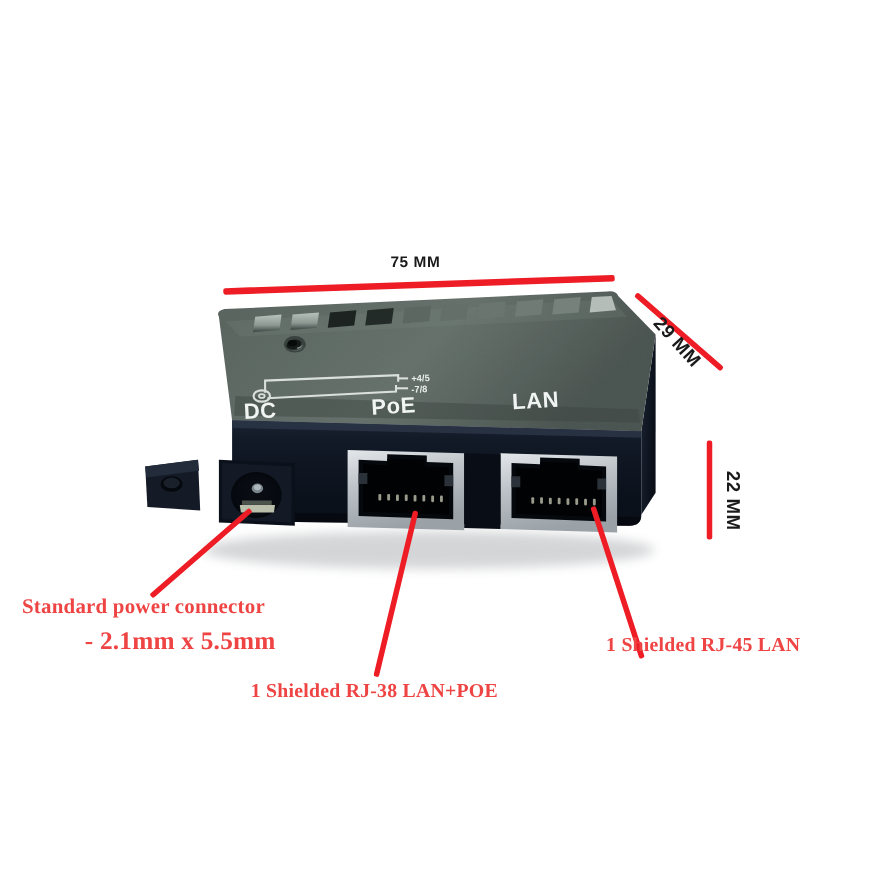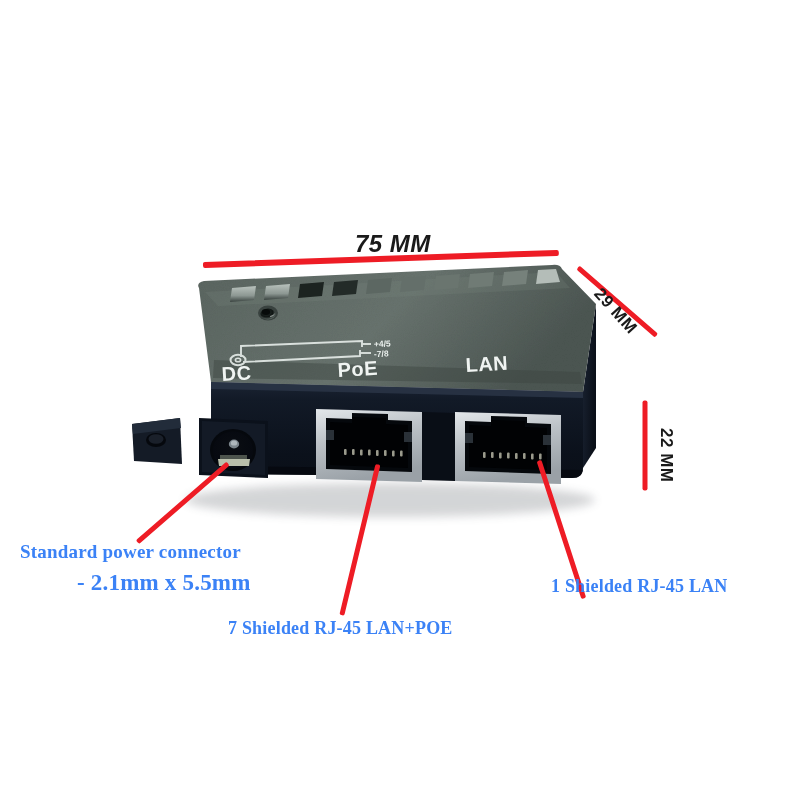--- a/index.html
+++ b/index.html
@@ -26,21 +26,21 @@
     font-family: "Liberation Sans", sans-serif;
     font-weight: bold;
     color: #1a1a1a;
     letter-spacing: 0.5px;
     white-space: nowrap;
   }
   .callout-text {
     position: absolute;
     font-family: "Liberation Serif", serif;
     font-weight: bold;
-    color: #3b82f6;
+    color: #ef4444;
     white-space: nowrap;
     letter-spacing: 0.2px;
   }
 
   
   .redline {
     position: absolute;
     background: #ee1c25;
     transform-origin: 0 50%;
     border-radius: 2px;
@@ -256,26 +256,26 @@
   <div class="redline" style="left:578px; top:265px; width:104px; height:5px; transform:rotate(41deg);"></div>
 
   <div class="redline" style="left:645px; top:398px; width:90px; height:5px; transform:rotate(90deg);"></div>
 
   <div class="redline" style="left:228px; top:461px; width:120px; height:5px; transform:rotate(139deg);"></div>
 
   <div class="redline" style="left:378px; top:462px; width:155px; height:5px; transform:rotate(103.5deg);"></div>
 
   <div class="redline" style="left:539px; top:458px; width:145px; height:5px; transform:rotate(72deg);"></div>
 
-  <div class="dim-label" style="left:355px; top:230px; font-size:24px;font-style:italic;">75 MM</div>
+  <div class="dim-label" style="left:355px; top:230px; font-size:14px;">75 MM</div>
 
   <div class="dim-label" style="left:597px; top:281px; font-size:17px; transform:rotate(48deg); transform-origin:0 50%;">29 MM</div>
 
   <div class="dim-label" style="left:666px; top:418px; font-size:17px; transform:rotate(90deg); transform-origin:0 50%;">22 MM</div>
 
   <div class="callout-text" style="left:20px; top:541px; font-size:19px;">Standard power connector</div>
   <div class="callout-text" style="left:77px; top:570px; font-size:23px;">- 2.1mm x 5.5mm</div>
 
-  <div class="callout-text" style="left:228px; top:618px; font-size:18px;">7 Shielded RJ-45 LAN+POE</div>
+  <div class="callout-text" style="left:228px; top:618px; font-size:18px;">1 Shielded RJ-38 LAN+POE</div>
 
   <div class="callout-text" style="left:551px; top:576px; font-size:18px;font-family:Liberation Serif, serif;">1 Shielded RJ-45 LAN</div>
 
 </div>
 
 </body></html>

